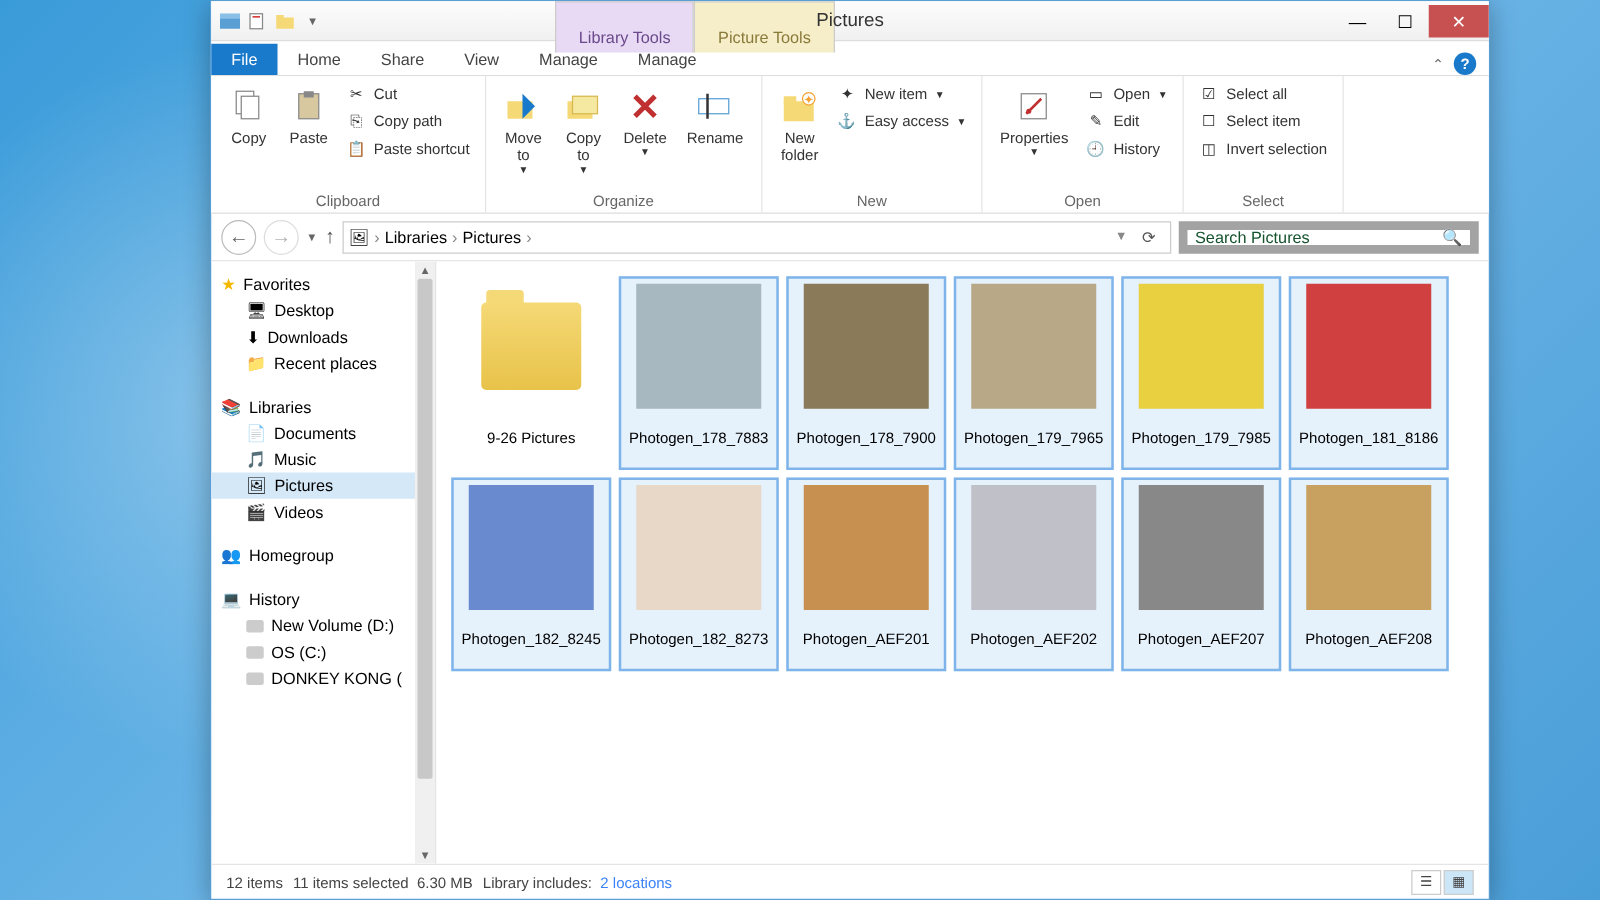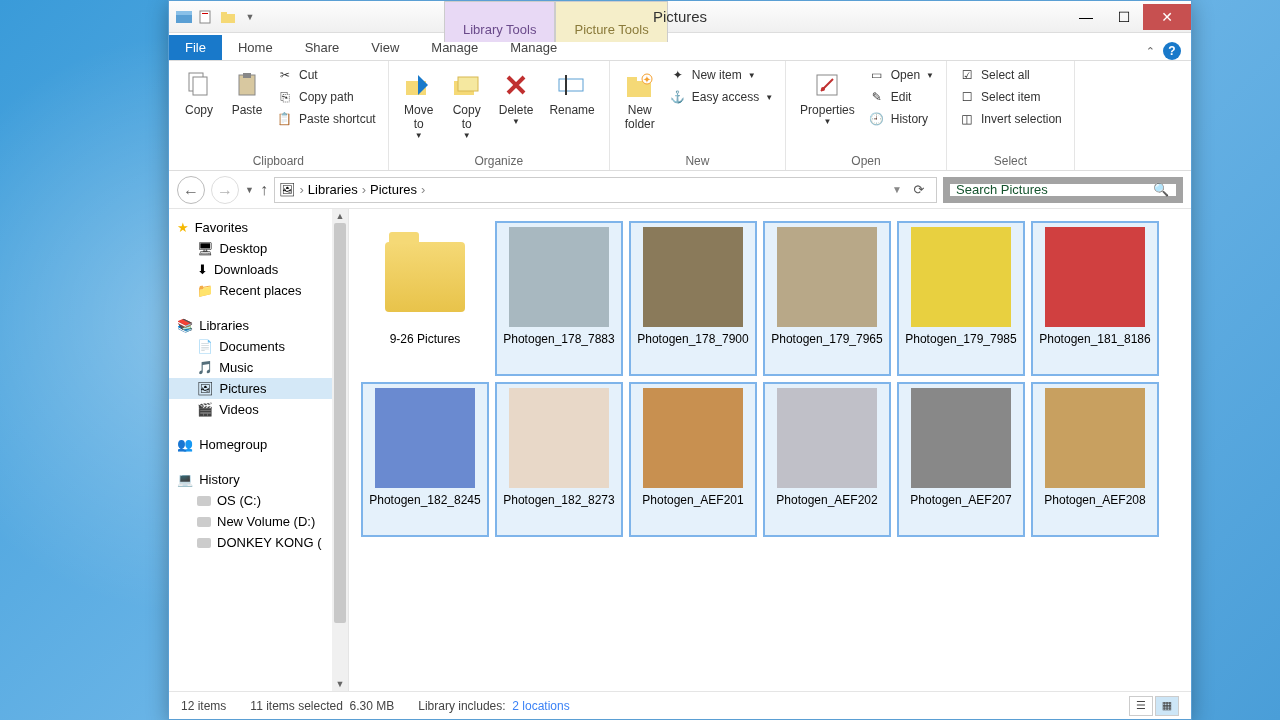--- a/index.html
+++ b/index.html
@@ -48,24 +48,24 @@
 .nav-item { display: flex; align-items: center; gap: 6px; padding: 3px 8px 3px 28px; }
 .nav-item.selected { background: #d4e8f7; }
 .star { color: #f5b800; }
 .lib-icon { color: #5a9fd4; }
 .disk { width: 14px; height: 10px; background: #ccc; border-radius: 2px; display: inline-block; }
 .content { flex: 1; padding: 12px; overflow-y: auto; }
 .thumbs { display: flex; flex-wrap: wrap; gap: 6px; }
 .thumb { width: 128px; height: 155px; border: 2px solid transparent; display: flex; flex-direction: column; align-items: center; padding: 4px; cursor: pointer; }
 .thumb.selected { border-color: #7eb4ea; background: #e5f1fb; }
 .thumb .img { width: 100px; height: 100px; background: #ddd; display: flex; align-items: center; justify-content: center; overflow: hidden; }
-.thumb .name { font-size: 12px; margin-top: 5px; line-height: 1.3; word-break: break-all; }
+.thumb .name { font-size: 12px; margin-top: 16px; line-height: 1.3; word-break: break-all; }
 .folder-icon { width: 80px; height: 70px; background: linear-gradient(#f5d976, #e8c34a); border-radius: 4px; position: relative; }
 .folder-icon::before { content: ''; position: absolute; top: -10px; left: 4px; width: 30px; height: 12px; background: #f5d976; border-radius: 3px 3px 0 0; }
-.statusbar { height: 28px; border-top: 1px solid #e5e5e5; display: flex; align-items: center; padding: 0 12px; font-size: 12px; color: #444; gap: 24px; }
+.statusbar { height: 28px; border-top: 1px solid #e5e5e5; display: flex; align-items: center; padding: 0 12px; font-size: 12px; color: #444; gap: 8px; }
 .view-toggles { margin-left: auto; display: flex; gap: 2px; }
 .view-tg { width: 24px; height: 20px; border: 1px solid #ccc; display: flex; align-items: center; justify-content: center; font-size: 11px; }
 .view-tg.active { background: #cde6f7; }
 svg { display: block; }
 </style>
 </head>
 <body>
 
 <div class="desktop-bg"></div>
 
@@ -355,25 +355,25 @@
             <span>Homegroup</span>
           </div>
       </div>
       <div class="nav-section">
         <div class="nav-head">
             <span>💻</span>
             <span>History</span>
           </div>
         <div class="nav-item">
             <span class="disk"></span>
+            <span>New Volume (D:)</span>
+          </div>
+        <div class="nav-item">
+            <span class="disk"></span>
             <span>OS (C:)</span>
-          </div>
-        <div class="nav-item">
-            <span class="disk"></span>
-            <span>New Volume (D:)</span>
           </div>
         <div class="nav-item">
             <span class="disk"></span>
             <span>DONKEY KONG (</span>
           </div>
       </div>
       <div class="nav-scrollbar">
         <div class="nav-arrow" style="top:0">▲</div>
         <div class="nav-thumb"></div>
         <div class="nav-arrow" style="bottom:0">▼</div>

